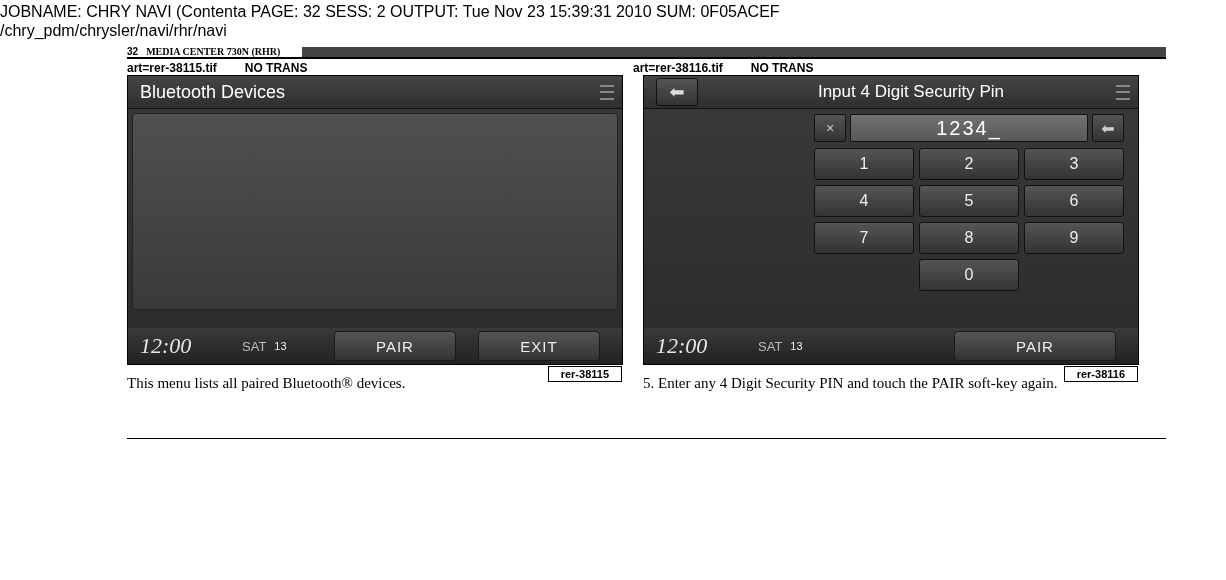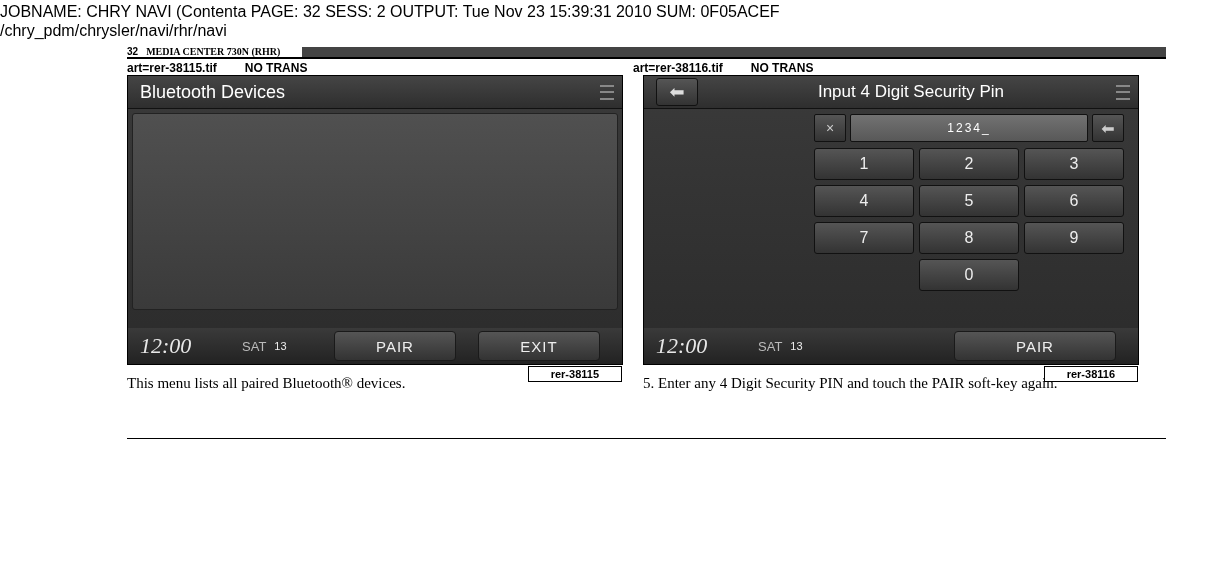--- a/index.html
+++ b/index.html
@@ -131,21 +131,21 @@
     justify-content:center;
   }
   .img-tag {
     position: absolute;
     right: 0;
     bottom: -18px;
     background: #fff;
     border: 1px solid #000;
     font-size: 11px;
     font-weight: bold;
-    padding: 1px 22px;
+    padding: 1px 12px;
   }
   .caption {
     font-family: Georgia, 'Times New Roman', serif;
     font-size: 15px;
     line-height: 1.35;
     text-align: justify;
   }
   .caption p { margin: 8px 0 14px 0;}
   .bottom-rule {
     border-top: 1px solid #000;
@@ -182,21 +182,21 @@
     width:30px;height:26px;
     background:linear-gradient(#555,#333);
     border:1px solid #111;border-radius:2px;
     color:#ccc;font-size:14px;
     display:flex;align-items:center;justify-content:center;
   }
   .pin-display {
     flex:1;height:26px;margin:0 4px;
     background:linear-gradient(#727272,#585858);
     border:1px solid #111;border-radius:2px;
-    color:#fff;font-size:12px;letter-spacing:2px;
+    color:#fff;font-size:20px;letter-spacing:2px;
     display:flex;align-items:center;justify-content:center;
   }
   .pin-back {
     width:30px;height:26px;
     background:linear-gradient(#555,#333);
     border:1px solid #111;border-radius:2px;
     color:#ccc;font-size:16px;
     display:flex;align-items:center;justify-content:center;
   }
   .keypad {

